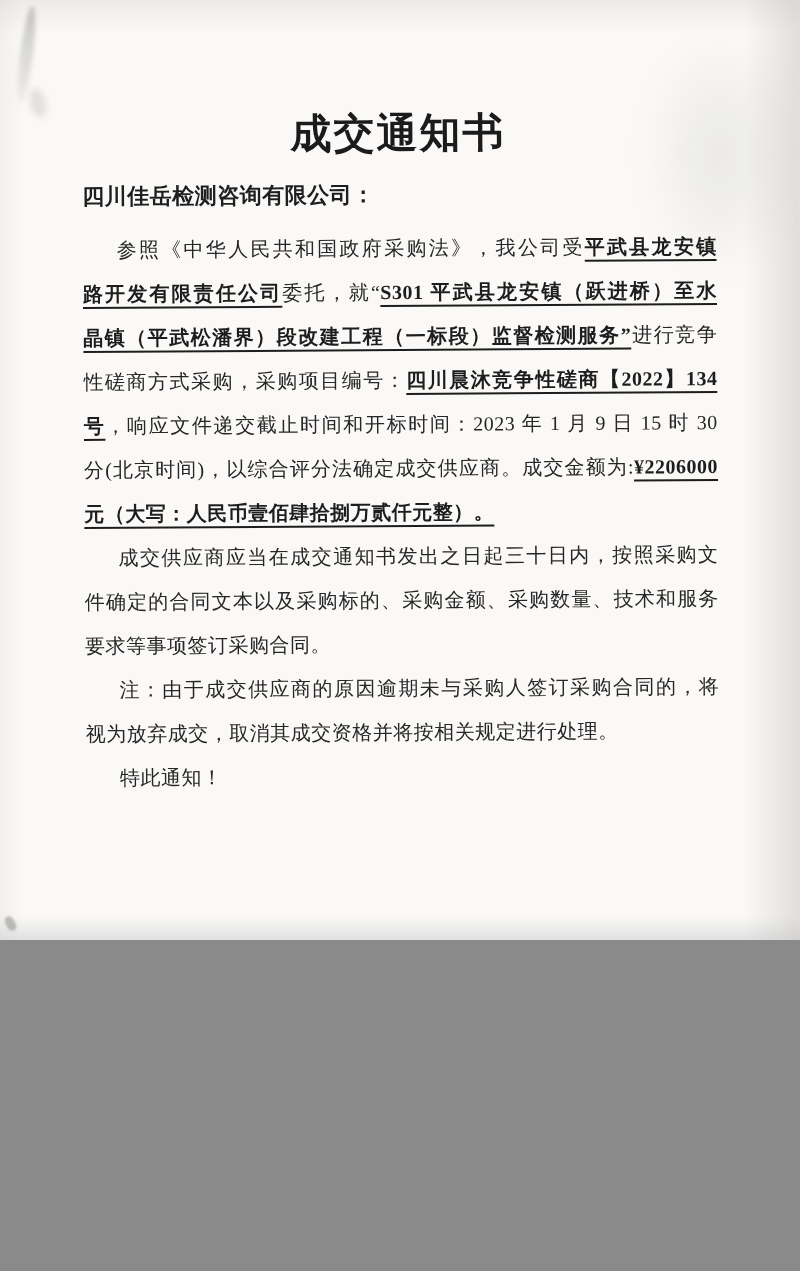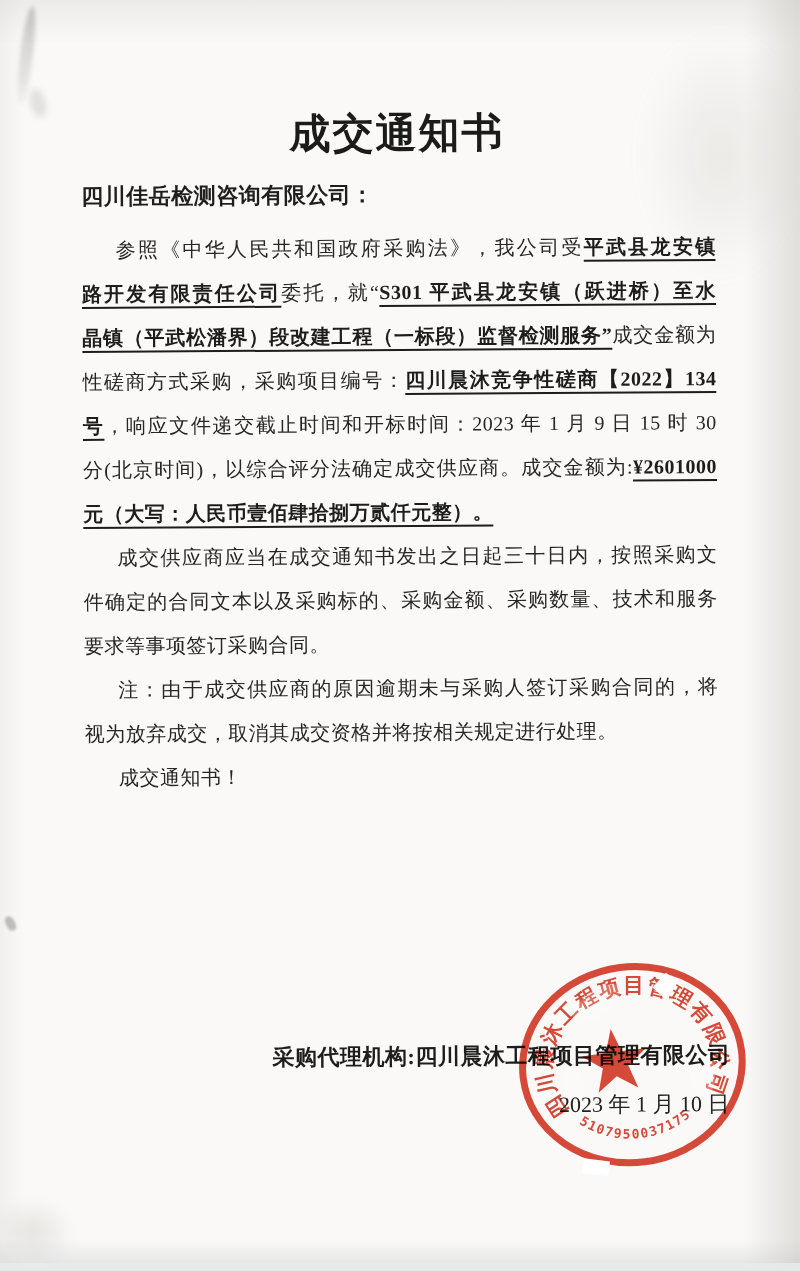--- a/index.html
+++ b/index.html
@@ -1,17 +1,17 @@
 <!DOCTYPE html>
 <html lang="zh"><head>
 <meta charset="utf-8">
 <style>
   html,body{margin:0;padding:0;background:#8a8a8a;}
   .page{
-    position:relative;width:800px;height:1271px;overflow:hidden;
+    position:relative;width:800px;height:940px;overflow:hidden;
     font-family:"Liberation Serif","DejaVu Serif",serif;
     color:#262626;
     background:
       linear-gradient(90deg, rgba(205,203,200,.20) 0%, rgba(0,0,0,0) 3%, rgba(0,0,0,0) 93%, rgba(193,190,186,.42) 99.5%),
       linear-gradient(180deg, rgba(200,198,195,.28) 0%, rgba(0,0,0,0) 3.5%, rgba(0,0,0,0) 97.5%, rgba(184,188,192,.40) 100%),
       #faf9f7;
   }
   .content{position:absolute;inset:0;transform:rotate(-0.35deg);transform-origin:50% 50%;}
   .title{
     position:absolute;left:0;top:106px;width:100%;text-align:center;
@@ -86,31 +86,31 @@
 
   <div class="content">
 
     <div class="title">成交通知书</div>
 
     <div class="addressee">四川佳岳检测咨询有限公司：</div>
 
     <div class="body-text" id="body-lines">
         <div class="line indent flush"><span class="seg">参照《中华人民共和国政府采购法》，我公司受</span><span class="seg-u">平武县龙安镇</span></div>
         <div class="line flush"><span class="seg-u">路开发有限责任公司</span><span class="seg">委托，就“</span><span class="seg-u">S301 平武县龙安镇（跃进桥）至水</span></div>
-        <div class="line flush"><span class="seg-u">晶镇（平武松潘界）段改建工程（一标段）监督检测服务”</span><span class="seg">成交金额为</span></div>
+        <div class="line flush"><span class="seg-u">晶镇（平武松潘界）段改建工程（一标段）监督检测服务”</span><span class="seg">进行竞争</span></div>
         <div class="line flush"><span class="seg">性磋商方式采购，采购项目编号：</span><span class="seg-u">四川晨沐竞争性磋商【2022】134</span></div>
         <div class="line flush"><span class="seg-u">号</span><span class="seg">，响应文件递交截止时间和开标时间：2023 年 1 月 9 日 15 时 30</span></div>
-        <div class="line flush"><span class="seg">分(北京时间)，以综合评分法确定成交供应商。成交金额为:</span><span class="seg-u">¥2601000</span></div>
+        <div class="line flush"><span class="seg">分(北京时间)，以综合评分法确定成交供应商。成交金额为:</span><span class="seg-u">¥2206000</span></div>
         <div class="line"><span class="seg-u">元（大写：人民币壹佰肆拾捌万贰仟元整）。</span></div>
         <div class="line indent flush"><span class="seg">成交供应商应当在成交通知书发出之日起三十日内，按照采购文</span></div>
         <div class="line flush"><span class="seg">件确定的合同文本以及采购标的、采购金额、采购数量、技术和服务</span></div>
         <div class="line"><span class="seg">要求等事项签订采购合同。</span></div>
         <div class="line indent flush"><span class="seg">注：由于成交供应商的原因逾期未与采购人签订采购合同的，将</span></div>
         <div class="line"><span class="seg">视为放弃成交，取消其成交资格并将按相关规定进行处理。</span></div>
-        <div class="line indent"><span class="seg">成交通知书！</span></div>
+        <div class="line indent"><span class="seg">特此通知！</span></div>
       </div>
 
     <div class="agency-line">采购代理机构:四川晨沐工程项目管理有限公司</div>
 
     <div class="date-line">2023 年 1 月 10 日</div>
 
     <svg class="seal" viewBox="0 0 236 224" aria-hidden="true">
       <defs>
         <path id="namePath" d="M 56,156 A 81,72 0 1 1 180,156" fill="none"></path>
         <path id="numPath" d="M 58,162 A 86,77 0 0 0 178,162" fill="none"></path>

